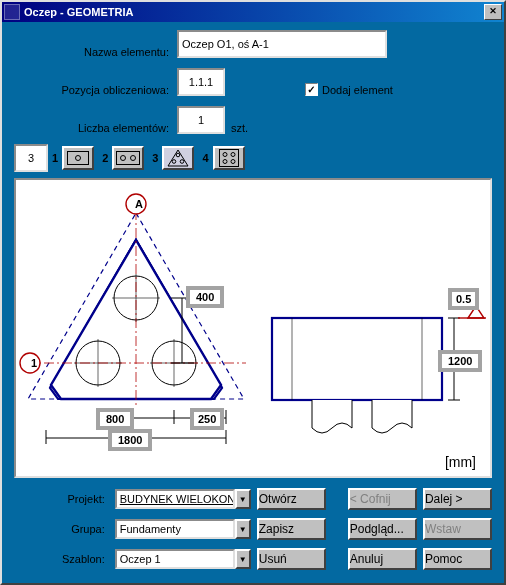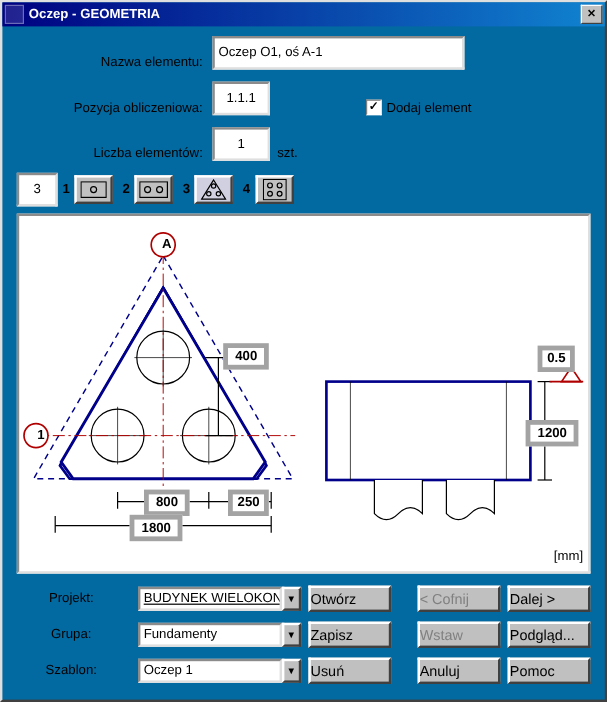--- a/index.html
+++ b/index.html
@@ -116,38 +116,38 @@
     margin-top: 6px;
     background: #fff;
     border: 2px inset #dfdfdf;
     height: 300px;
     position: relative;
     box-sizing: border-box;
   }
 
   .unit-mm {
     position: absolute;
-    right: 4px;
+    right: 14px;
     bottom: 6px;
-    font-size: 11px;
+    font-size: 14px;
     color: #000;
   }
 
   .bottom-controls {
     margin-top: 10px;
   }
   .bottom-row {
     display: flex;
     align-items: center;
     margin-bottom: 8px;
     gap: 6px;
   }
   .bottom-row > label.bl {
     width: 92px;
-    text-align: center;
+    text-align: right;
     padding-right: 4px;
   }
 
   .combo {
     display: inline-flex;
     align-items: stretch;
     height: 20px;
   }
   .combo-field {
     background:#fff;
@@ -332,21 +332,21 @@
 
         <polygon points="452,138 460,126 468,138" fill="none" stroke="#b00000" stroke-width="1.4"></polygon>
         <line x1="442" y1="138" x2="470" y2="138" stroke="#b00000" stroke-width="1.4"></line>
       </svg>
 
       
       <div class="dim-box" style="left:113px; top:17px; border:none; background:transparent; font-weight:bold; color:#000;">A</div>
       <div class="dim-box" style="left:9px; top:176px; border:none; background:transparent; font-weight:bold; color:#000;">1</div>
 
       <div class="dim-box" style="left:170px; top:106px;">400</div>
-      <div class="dim-box" style="left:104px; top:228px;">800</div>
+      <div class="dim-box" style="left:80px; top:228px;">800</div>
       <div class="dim-box small" style="left:174px; top:228px;">250</div>
       <div class="dim-box" style="left:92px; top:249px;">1800</div>
 
       <div class="dim-box" style="left:422px; top:170px;text-align:right;">1200</div>
       <div class="dim-box small" style="left:432px; top:108px;">0.5</div>
 
       <div class="unit-mm">[mm]</div>
     </div>
 
     <div class="bottom-controls">
@@ -363,22 +363,22 @@
       </div>
 
       <div class="bottom-row">
         <label class="bl">Grupa:</label>
         <div class="combo">
           <div class="combo-field">Fundamenty</div>
           <div class="combo-btn">▼</div>
         </div>
         <div class="push-btn">Zapisz</div>
         <div class="btn-spacer"></div>
+        <div class="push-btn">Podgląd...</div>
         <div class="push-btn disabled">Wstaw</div>
-        <div class="push-btn">Podgląd...</div>
       </div>
 
       <div class="bottom-row">
         <label class="bl">Szablon:</label>
         <div class="combo">
           <div class="combo-field">Oczep 1</div>
           <div class="combo-btn">▼</div>
         </div>
         <div class="push-btn">Usuń</div>
         <div class="btn-spacer"></div>

